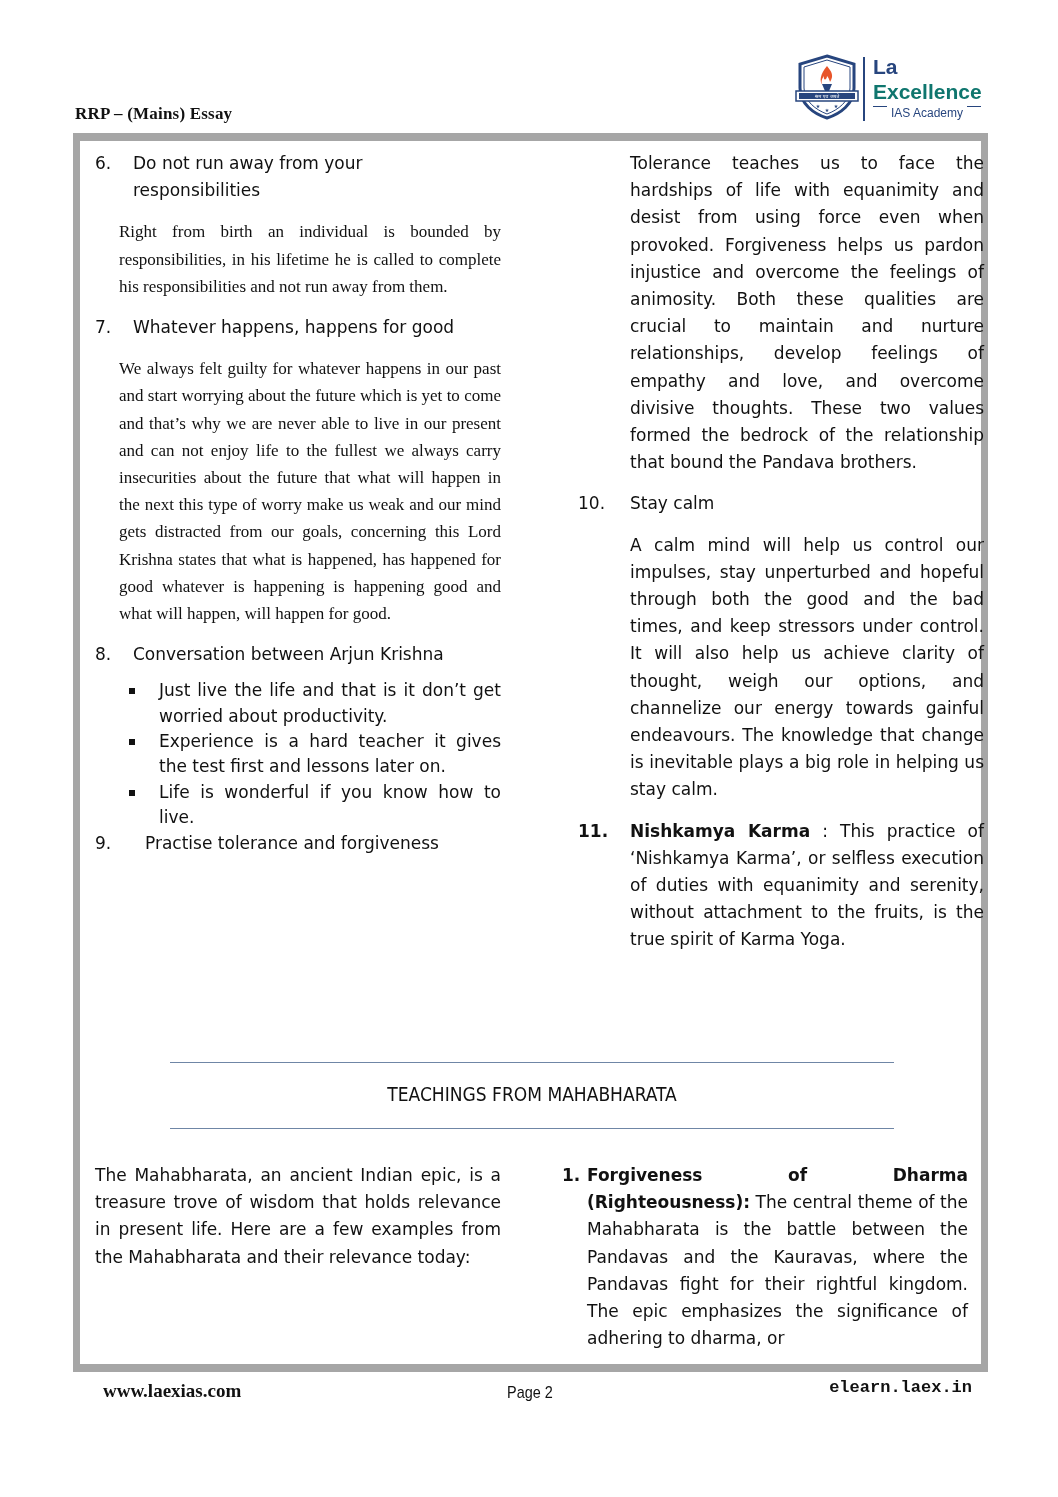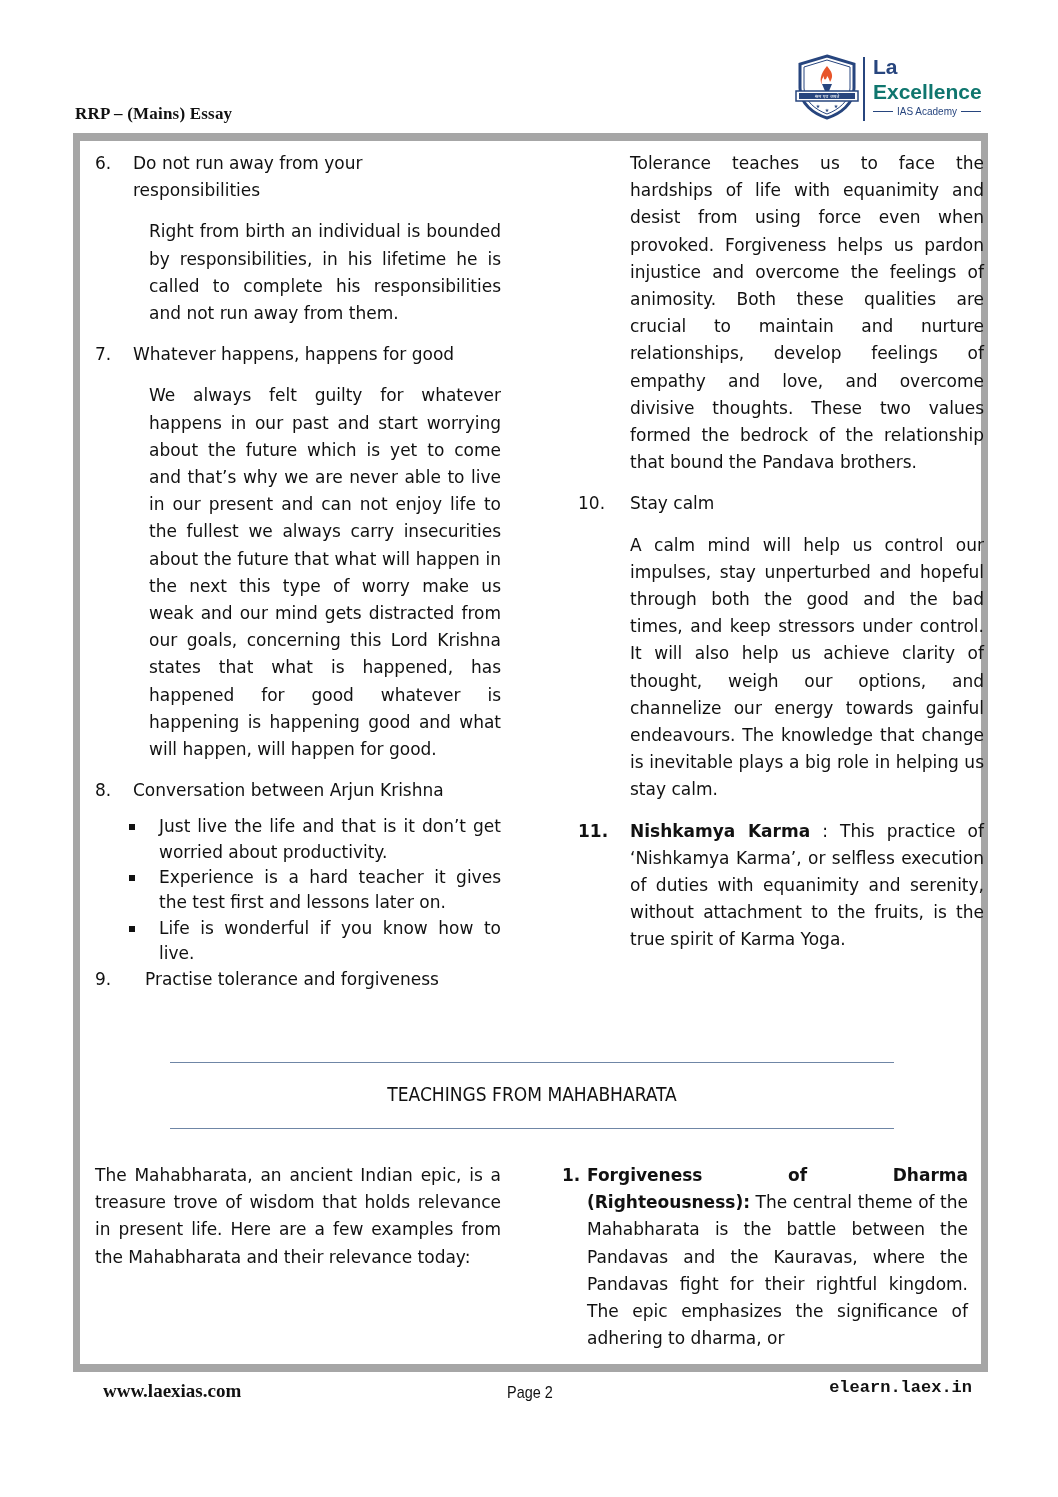--- a/index.html
+++ b/index.html
@@ -8,36 +8,36 @@
   .page-header-title { position:absolute; left:75px; top:104px; font-family:"Liberation Serif", serif;
          font-weight:bold; font-size:17px; letter-spacing:0.2px; }
   .logo { position:absolute; left:792px; top:54px; width:200px; height:70px; }
   .logo .shield { position:absolute; left:0; top:0; width:70px; height:66px; }
   .logo .divider { position:absolute; left:71px; top:3px; width:2px; height:64px; background:#27457e; }
   .logo .brand-line1 { position:absolute; left:81px; top:0px; font-family:"Liberation Sans", sans-serif;
          font-size:21px; color:#27457e; font-weight:bold; line-height:26px; }
   .logo .brand-line2 { position:absolute; left:81px; top:25px; font-family:"Liberation Sans", sans-serif;
          font-size:21px; color:#0f766e; font-weight:bold; line-height:26px; }
   .logo .tagline { position:absolute; left:81px; top:52px; width:108px; font-family:"Liberation Sans", sans-serif;
-         font-size:10px; color:#27457e; display:flex; align-items:center; gap:4px; white-space:nowrap; }
+         font-size:12px; color:#27457e; display:flex; gap:4px; white-space:nowrap; }
   .logo .tagline .ln { flex:1; height:1px; background:#27457e; }
 
   .frame { position:absolute; left:73px; top:133px; width:901px; height:1223px;
            border:7px solid #a6a6a6; border-top-width:8px; border-bottom-width:8px; background:#fff; }
 
   .col { position:absolute; font-size:17px; line-height:27.2px; }
   .col-left { left:95px; top:150px; width:406px; }
   .col-right { left:578px; top:150px; width:406px; }
   .item-head { display:flex; }
   .num { width:38px; flex:0 0 38px; }
   .num-wide { width:52px; flex:0 0 52px; }
   .num-narrow { width:25px; flex:0 0 25px; }
   .head-text { flex:1; }
   .para { text-align:justify; text-align-last:left; }
-  .indent { margin-left:54px; }
+  .indent { margin-left:24px;font-family:Liberation Serif, serif; }
   .indent52 { margin-left:52px; }
   .bullets { margin:10px 0 0 0; padding:0; list-style:none; }
   .bullets li { display:flex; line-height:25.3px; }
   .bullets .sq { width:64px; flex:0 0 64px; position:relative; }
   .bullets .sq::before { content:""; position:absolute; left:34px; top:10px; width:6px; height:6px; background:#111; }
   .bullets .btxt { flex:1; text-align:justify; }
   .bold { font-weight:bold; }
 
   .rule { position:absolute; left:170px; width:724px; height:1px; background:#6f86a6; }
   .section-title { position:absolute; left:170px; width:724px; top:1083px; text-align:center;

